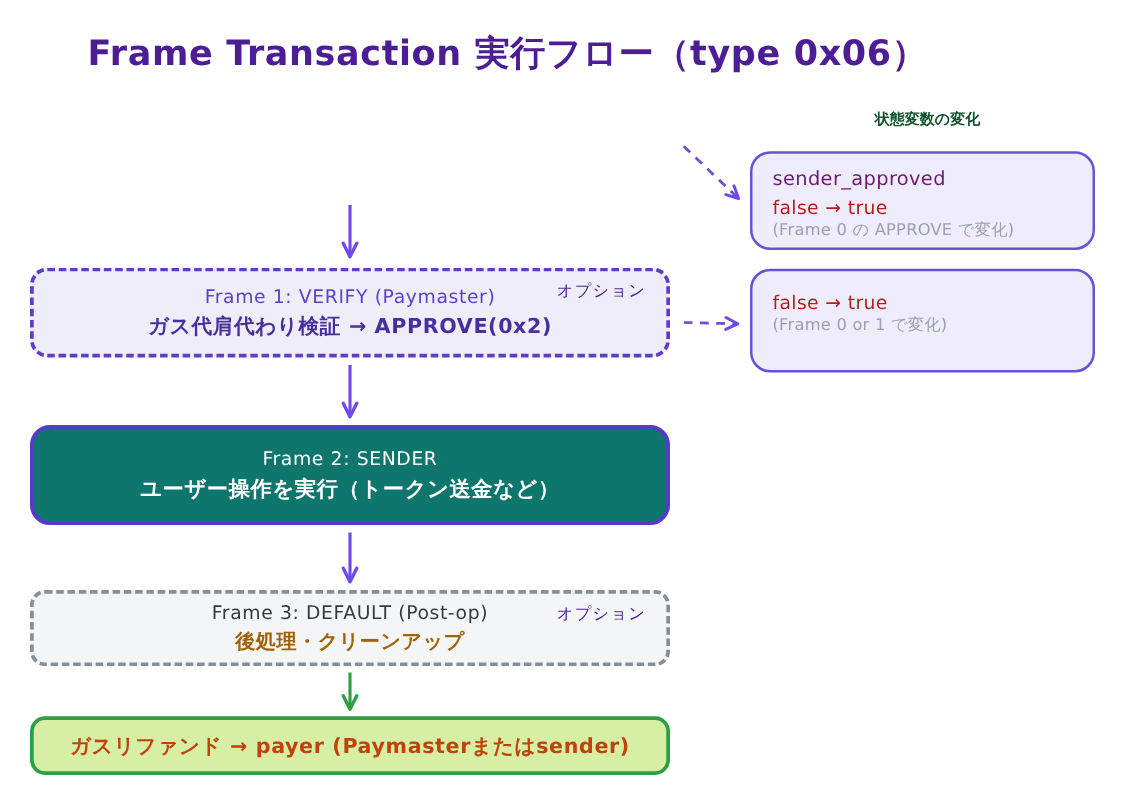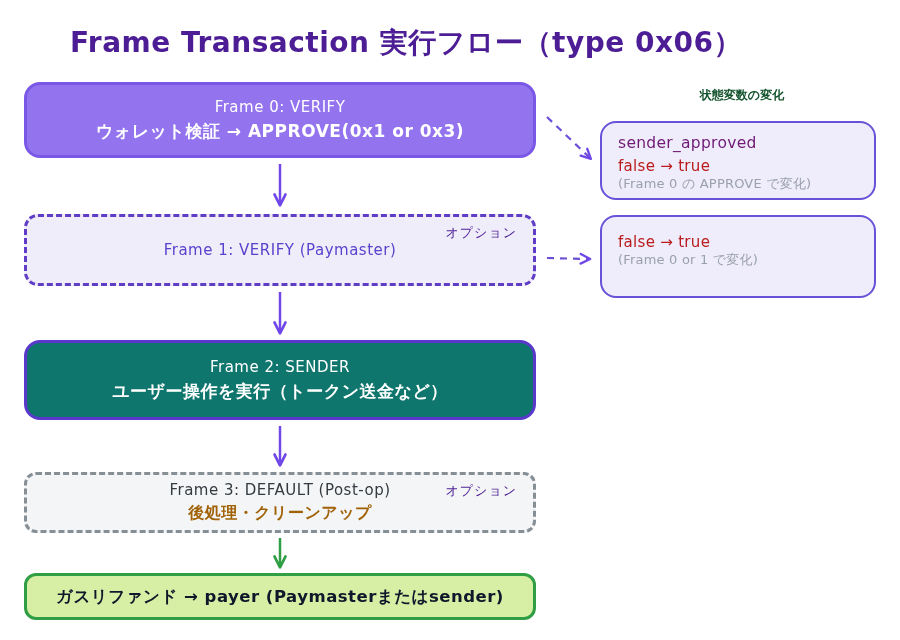--- a/index.html
+++ b/index.html
@@ -20,21 +20,21 @@
   .box .b-line2{font-size:17px;font-weight:700;letter-spacing:.5px;}
   .box-frame0{top:82px;height:76px;background:#9374EE;border:3px solid #7A58E6;color:#ffffff;}
   .box-frame1{top:214px;height:72px;background:#F0EDFB;border:3px dashed #5F3DC4;border-radius:14px;}
   .box-frame1 .b-line1{color:#5B42CC;}
   .box-frame1 .b-line2{color:#45309E;font-size:16.5px;}
   .box-frame2{top:340px;height:80px;background:#0f766e;border:3px solid #5A38CC;color:#ffffff;}
   .box-frame3{top:472px;height:61px;background:#F4F5F6;border:3px dashed #868E96;border-radius:12px;}
   .box-frame3 .b-line1{color:#343A40;}
   .box-frame3 .b-line2{color:#a16207;font-size:16px;font-weight:600;}
   .box-refund{top:573px;height:47px;background:#D6EFA5;border:3px solid #2F9E44;border-radius:12px;}
-  .box-refund .b-line2{color:#0f172a;font-size:16.5px;}
+  .box-refund .b-line2{color:#c2410c;font-size:16.5px;}
   .badge{
     position:absolute;top:7px;right:16px;font-size:13px;color:#4c1d95;letter-spacing:1px;
   }
   .panel-heading{
     position:absolute;left:604px;top:87px;width:276px;margin:0;
     text-align:center;font-size:12px;font-weight:700;color:#14532d;
   }
   .card{
     position:absolute;left:600px;width:276px;box-sizing:border-box;
     background:#EFEDFB;border:2px solid #6A52D8;border-radius:16px;
@@ -47,28 +47,25 @@
   .card .note{font-size:13px;color:#9AA1AB;margin-top:0;letter-spacing:.2px;}
   .arrow-layer{position:absolute;left:0;top:0;width:900px;height:640px;pointer-events:none;}
 </style>
 </head>
 <body>
 
 <div class="canvas">
 
   <h1 class="title">Frame Transaction 実行フロー（type 0x06）</h1>
 
-  <div class="box box-frame0">
-    <div class="b-line1">Frame 0: VERIFY</div>
-    <div class="b-line2">ウォレット検証 → APPROVE(0x1 or 0x3)</div>
-  </div>
 
   <div class="box box-frame1">
     <span class="badge">オプション</span>
     <div class="b-line1">Frame 1: VERIFY (Paymaster)</div>
+    <div class="b-line2">ガス代肩代わり検証 → APPROVE(0x2)</div>
   </div>
 
   <div class="box box-frame2">
     <div class="b-line1">Frame 2: SENDER</div>
     <div class="b-line2">ユーザー操作を実行（トークン送金など）</div>
   </div>
 
   <div class="box box-frame3">
     <span class="badge">オプション</span>
     <div class="b-line1">Frame 3: DEFAULT (Post-op)</div>

